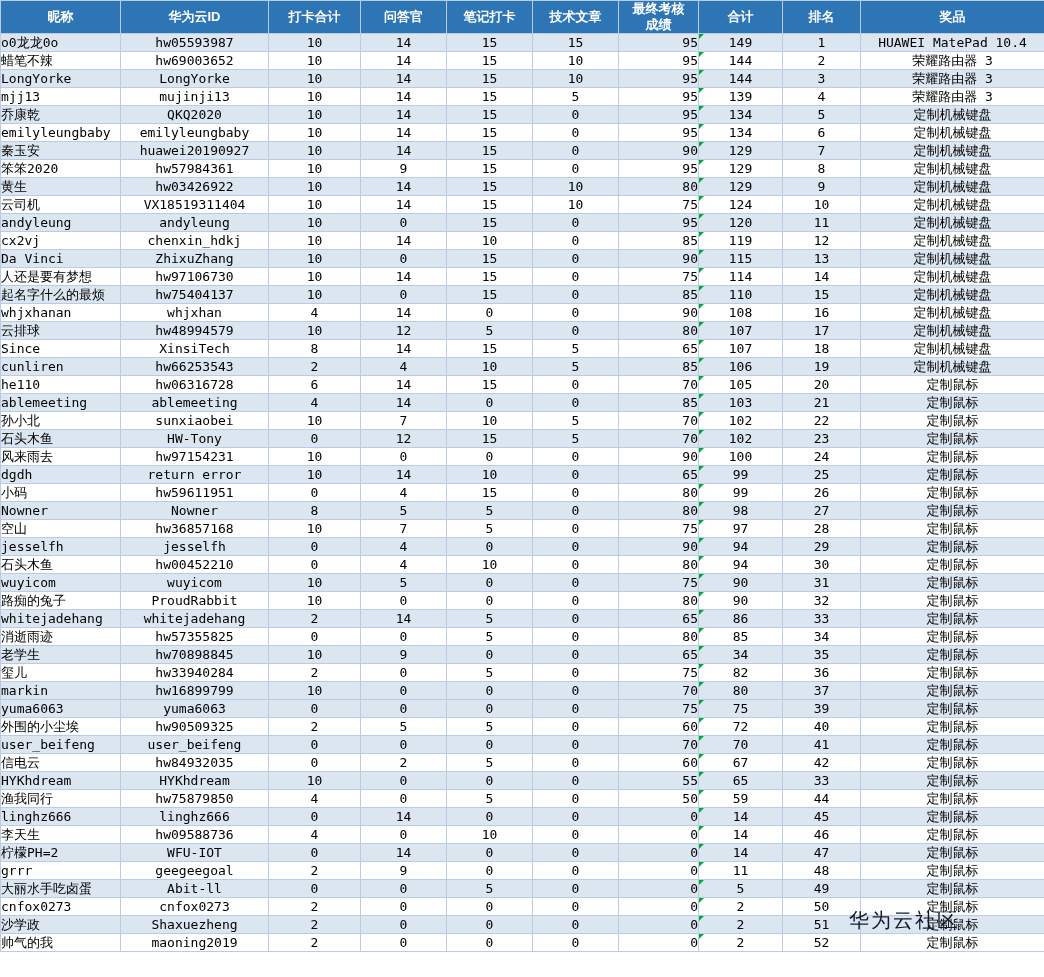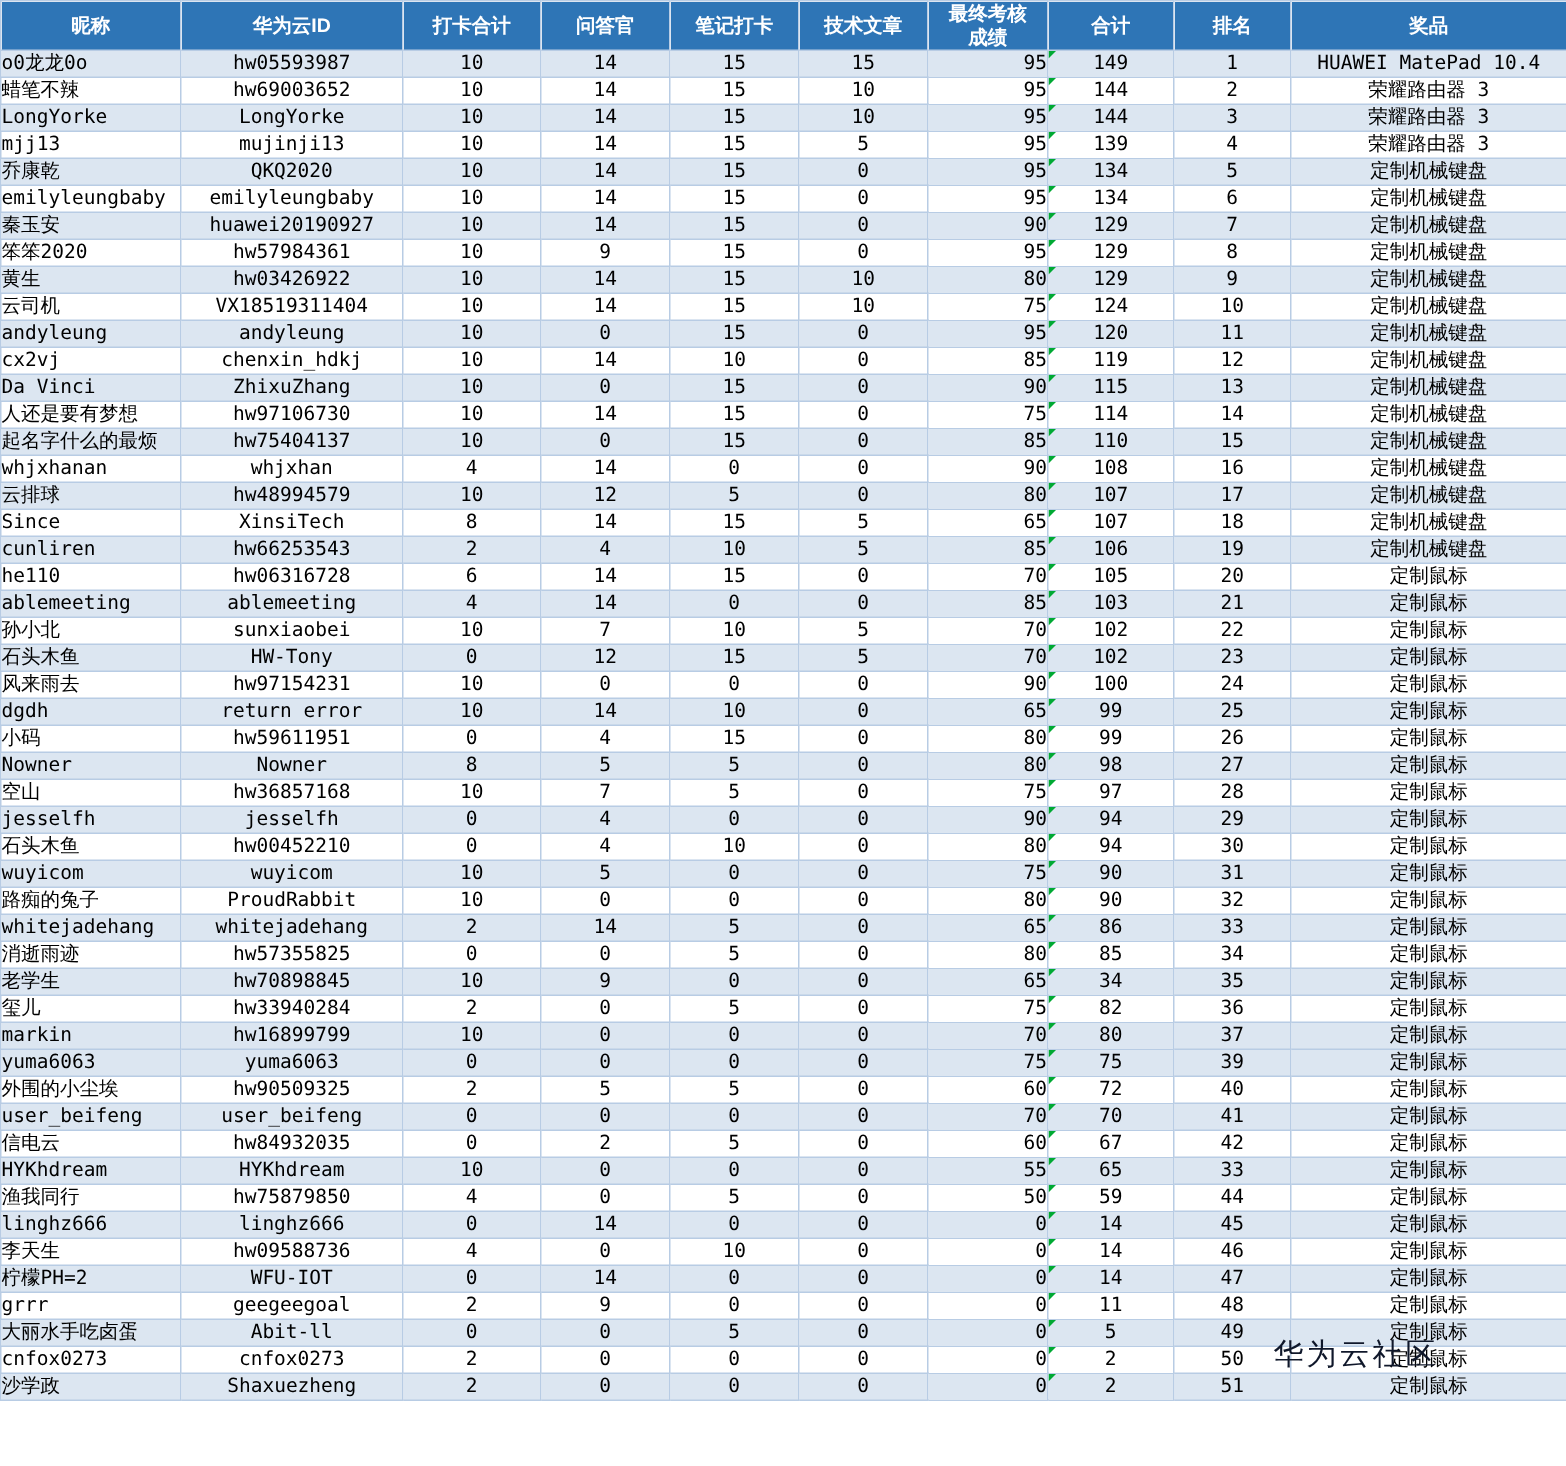--- a/index.html
+++ b/index.html
@@ -736,16 +736,28 @@
           <td class="c-id">Shaxuezheng</td>
           <td class="c-num">2</td>
           <td class="c-num">0</td>
           <td class="c-num">0</td>
           <td class="c-num">0</td>
           <td class="c-final">0</td>
           <td class="c-total"><span class="tri"></span><span>2</span></td>
           <td class="c-rank">51</td>
           <td class="c-prize">定制鼠标</td>
         </tr>
+        <tr class="even">
+          <td class="c-name">帅气的我</td>
+          <td class="c-id">maoning2019</td>
+          <td class="c-num">2</td>
+          <td class="c-num">0</td>
+          <td class="c-num">0</td>
+          <td class="c-num">0</td>
+          <td class="c-final">0</td>
+          <td class="c-total"><span class="tri"></span><span>2</span></td>
+          <td class="c-rank">52</td>
+          <td class="c-prize">定制鼠标</td>
+        </tr>
       </tbody>
   </table>
   <div class="watermark">华为云社区</div>
 </div>
 
 </body></html>

